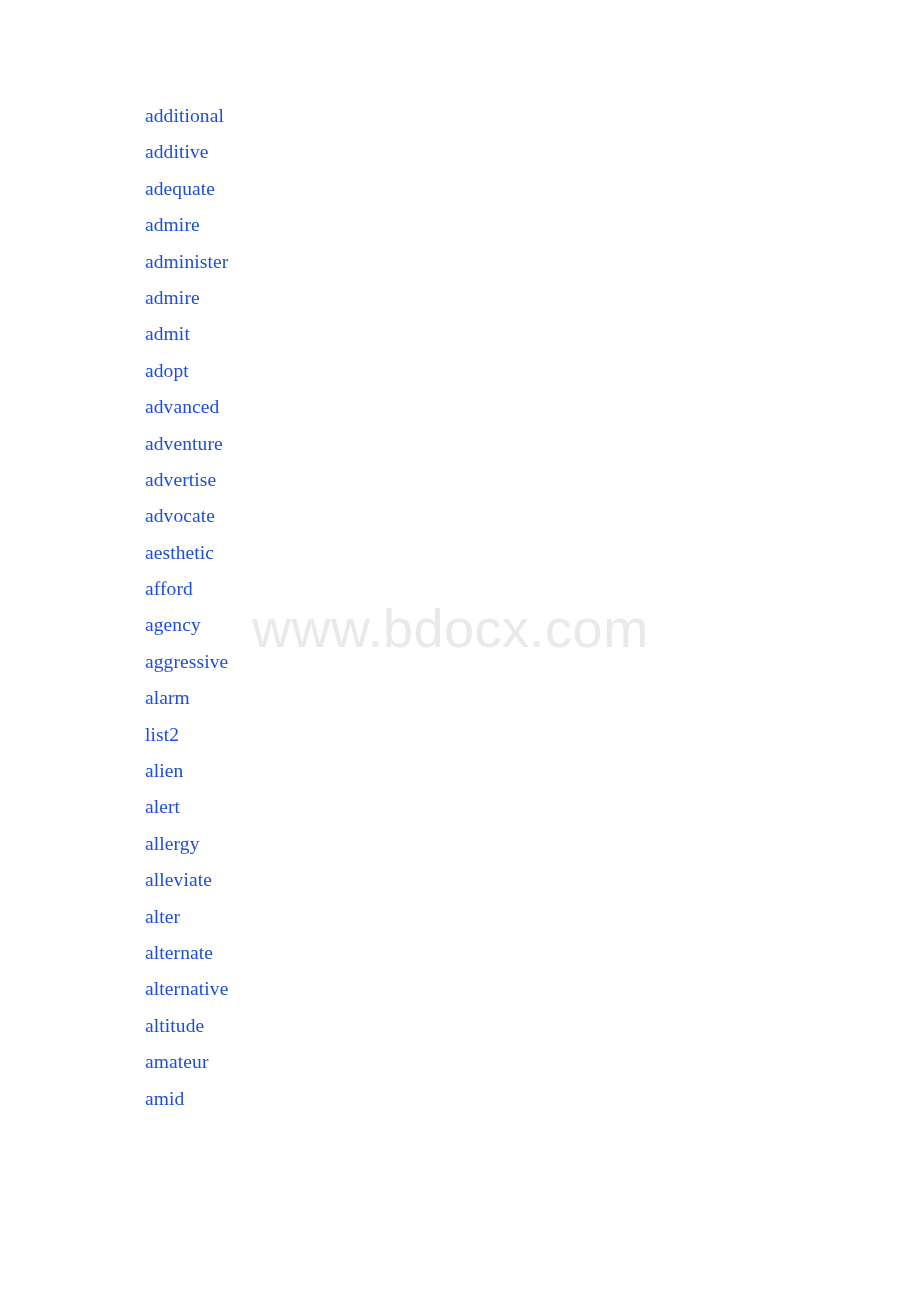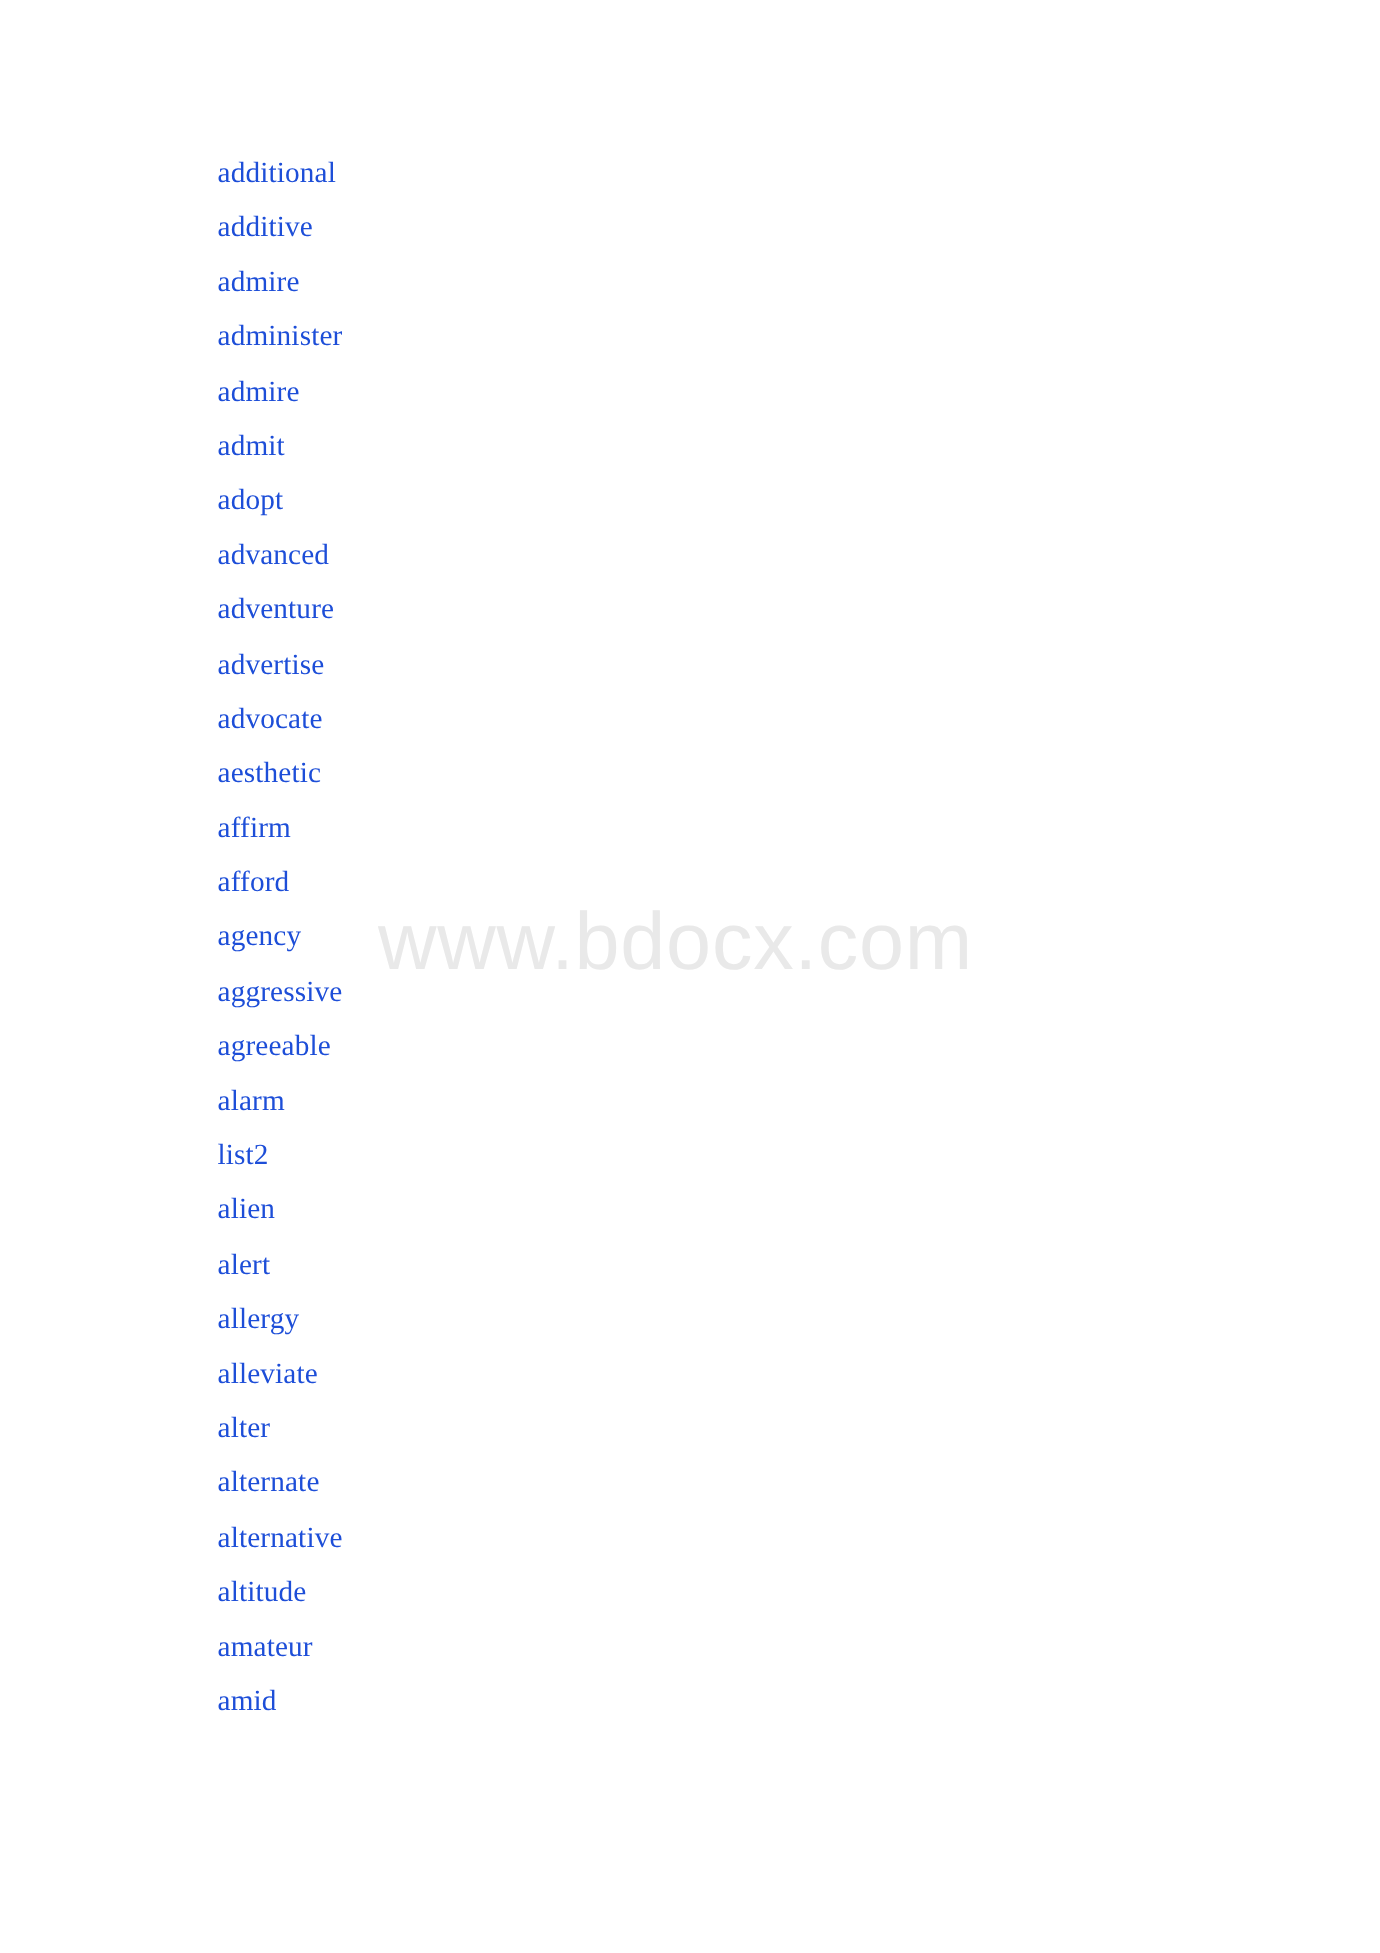--- a/index.html
+++ b/index.html
@@ -65,35 +65,34 @@
 </head>
 <body>
 
 <div id="page">
 
   <div id="watermark">www.bdocx.com</div>
 
   <ul id="word-list">
       <li>additional</li>
       <li>additive</li>
+      <li>adequate</li>
       <li>admire</li>
       <li>administer</li>
       <li>admire</li>
       <li>admit</li>
       <li>adopt</li>
       <li>advanced</li>
       <li>adventure</li>
       <li>advertise</li>
       <li>advocate</li>
       <li>aesthetic</li>
-      <li>affirm</li>
       <li>afford</li>
       <li>agency</li>
       <li>aggressive</li>
-      <li>agreeable</li>
       <li>alarm</li>
       <li>list2</li>
       <li>alien</li>
       <li>alert</li>
       <li>allergy</li>
       <li>alleviate</li>
       <li>alter</li>
       <li>alternate</li>
       <li>alternative</li>
       <li>altitude</li>

